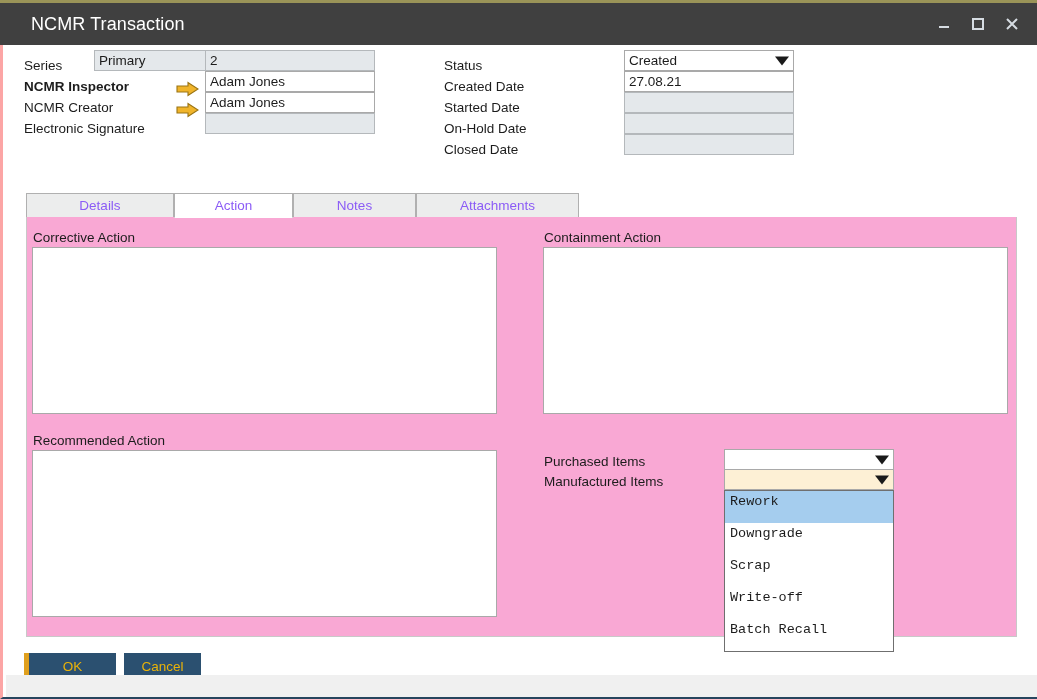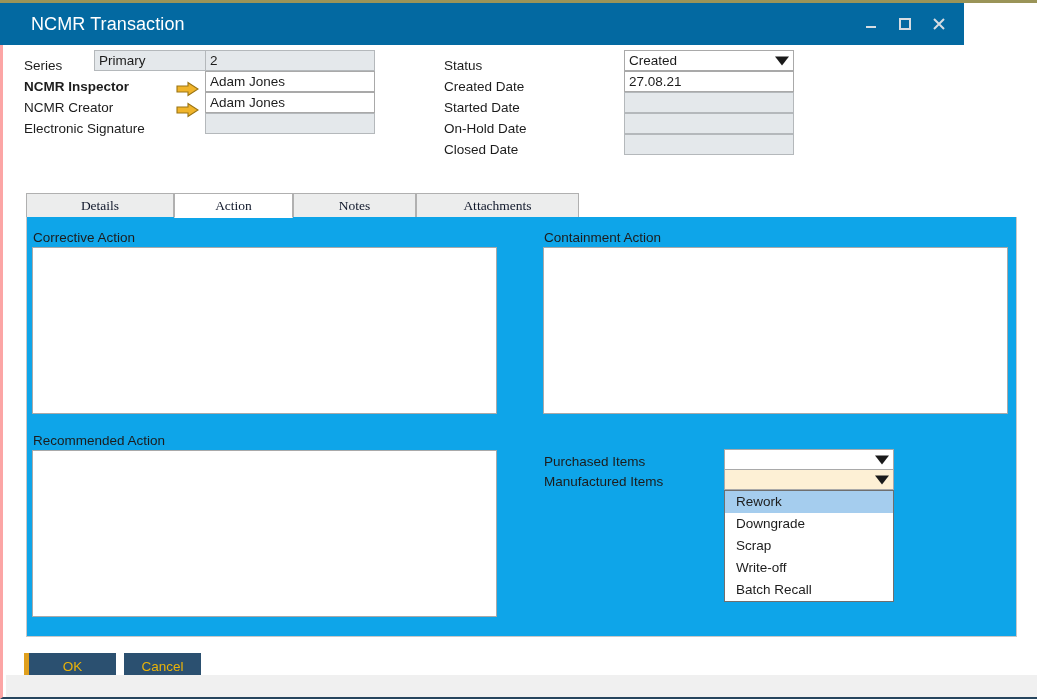--- a/index.html
+++ b/index.html
@@ -28,23 +28,23 @@
   .top-accent {
     position: absolute;
     left: 0; top: 0;
     width: 1037px;
     height: 3px;
     background: #9a9458;
   }
   .titlebar {
     position: absolute;
     left: 0; top: 3px;
-    width: 964px;
+    width: 1037px;
     height: 42px;
-    background: #0369a1;
+    background: #404040;
   }
   .title-text {
     position: absolute;
     left: 31px;
     top: 11px;
     font-size: 18px;
     color: #ffffff;
     font-weight: 400;
     letter-spacing: .1px;
     white-space: nowrap;
@@ -167,41 +167,40 @@
     position: absolute;
     top: 0;
     height: 25px;
     box-sizing: border-box;
     border: 1px solid #b0b0b0;
     background: #eceded;
     display: flex;
     align-items: center;
     justify-content: center;
     font-size: 13.5px;
-    color: #0f172a;
+    color: #8b5cf6;
     cursor: default;
-    font-family: Liberation Serif, serif;
   }
   .tab.active {
     background: #ffffff;
     border-bottom: 1px solid #ffffff;
     z-index: 3;
   }
 
   
   .panel {
     position: absolute;
     left: 20px;
     top: 217px;
     width: 991px;
     height: 420px;
     box-sizing: border-box;
     border: 1px solid #c8c8c8;
     border-top: none;
-    background: #0ea5e9;
+    background: #f9a8d4;
   }
 
   .sec-label {
     position: absolute;
     font-size: 13.5px;
     color: #1c1c1c;
     white-space: nowrap;
     line-height: 1;
   }
   .ta {
@@ -240,27 +239,28 @@
     position: absolute;
     box-sizing: border-box;
     border: 1px solid #6f6f6f;
     background: #ffffff;
     z-index: 50;
     padding: 0;
     margin: 0;
     list-style: none;
   }
   .dd-item {
-    height: 22px;
+    height: 32px;
     line-height: 22px;
-    padding-left: 11px;
+    padding-left: 5px;
     font-size: 13.5px;
     color: #1c1c1c;
     white-space: nowrap;
     cursor: default;
+    font-family: Liberation Mono, monospace;
   }
   .dd-item.sel {
     background: #a5cdee;
   }
 
   
   .btn {
     position: absolute;
     box-sizing: border-box;
     height: 27px;

